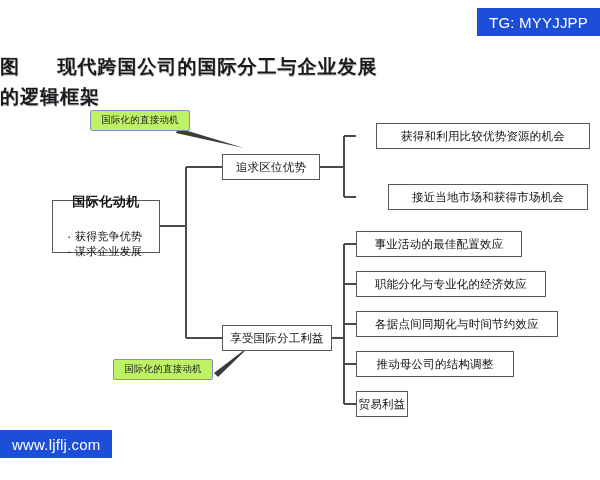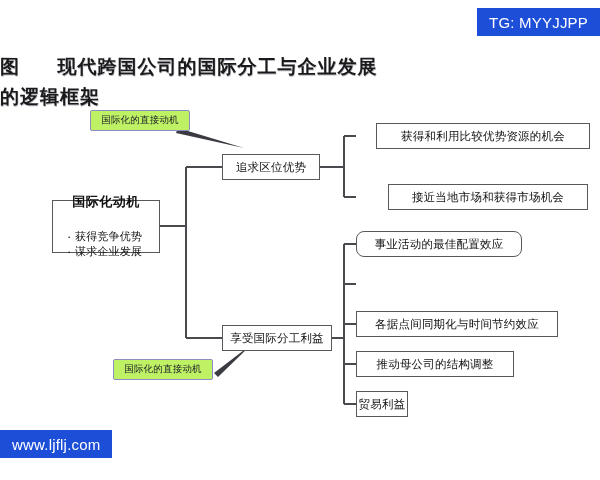--- a/index.html
+++ b/index.html
@@ -192,22 +192,23 @@
   </div>
 
   <div class="node" style="left:222px; top:154px; width:98px; height:26px;">追求区位优势</div>
 
   <div class="node" style="left:222px; top:325px; width:110px; height:26px;">享受国际分工利益</div>
 
   <div class="node" style="left:376px; top:123px; width:214px; height:26px;">获得和利用比较优势资源的机会</div>
 
   <div class="node" style="left:356px; top:184px; width:200px; height:26px;margin-left:32px;">接近当地市场和获得市场机会</div>
 
-  <div class="node" style="left:356px; top:231px; width:166px; height:26px;border-radius:8px;">事业活动的最佳配置效应</div>
-
+  <div class="node" style="left:356px; top:231px; width:166px; height:26px;">事业活动的最佳配置效应</div>
+
+  <div class="node" style="left:356px; top:271px; width:190px; height:26px;">职能分化与专业化的经济效应</div>
 
   <div class="node" style="left:356px; top:311px; width:202px; height:26px;">各据点间同期化与时间节约效应</div>
 
   <div class="node" style="left:356px; top:351px; width:158px; height:26px;">推动母公司的结构调整</div>
 
   <div class="node" style="left:356px; top:391px; width:52px; height:26px;">贸易利益</div>
 
   <div class="callout" style="left:90px; top:110px; width:100px; height:21px;">国际化的直接动机</div>
 
   <div class="callout" style="left:113px; top:359px; width:100px; height:21px;">国际化的直接动机</div>

